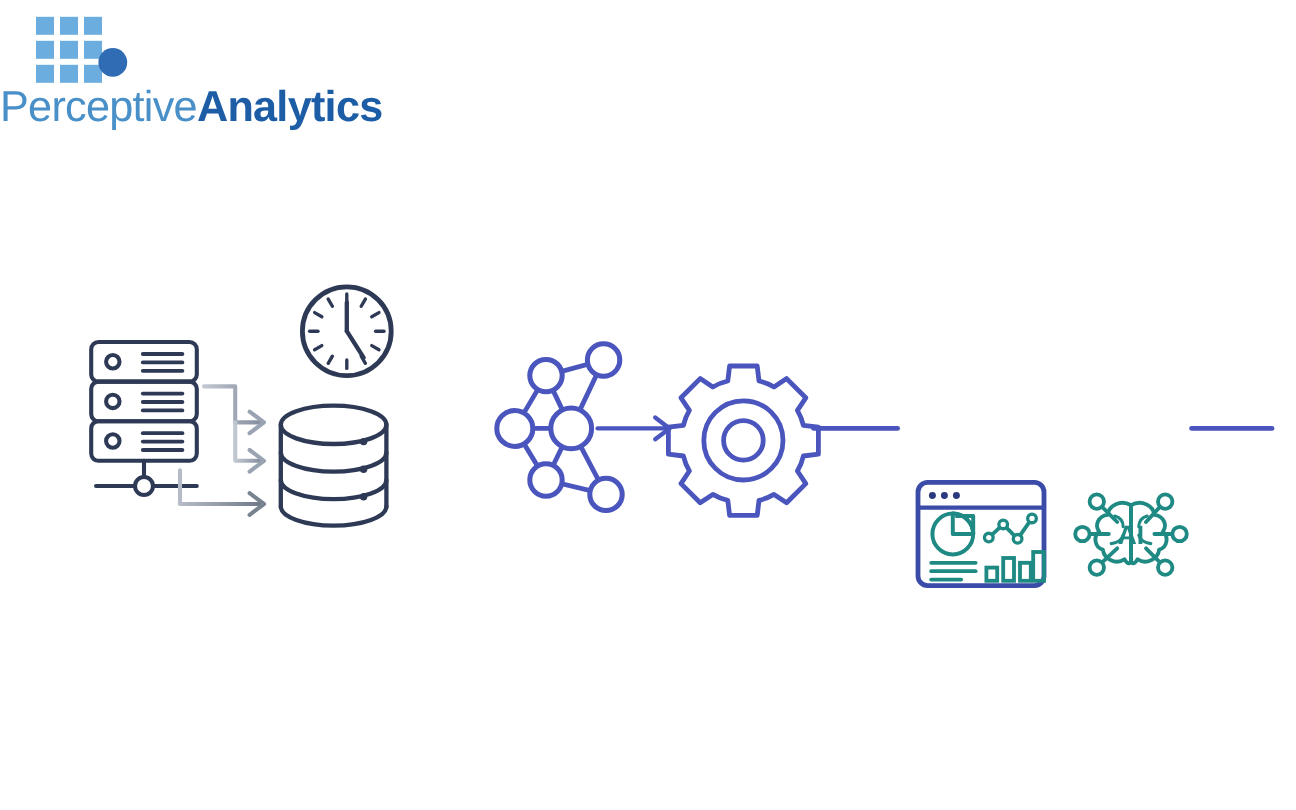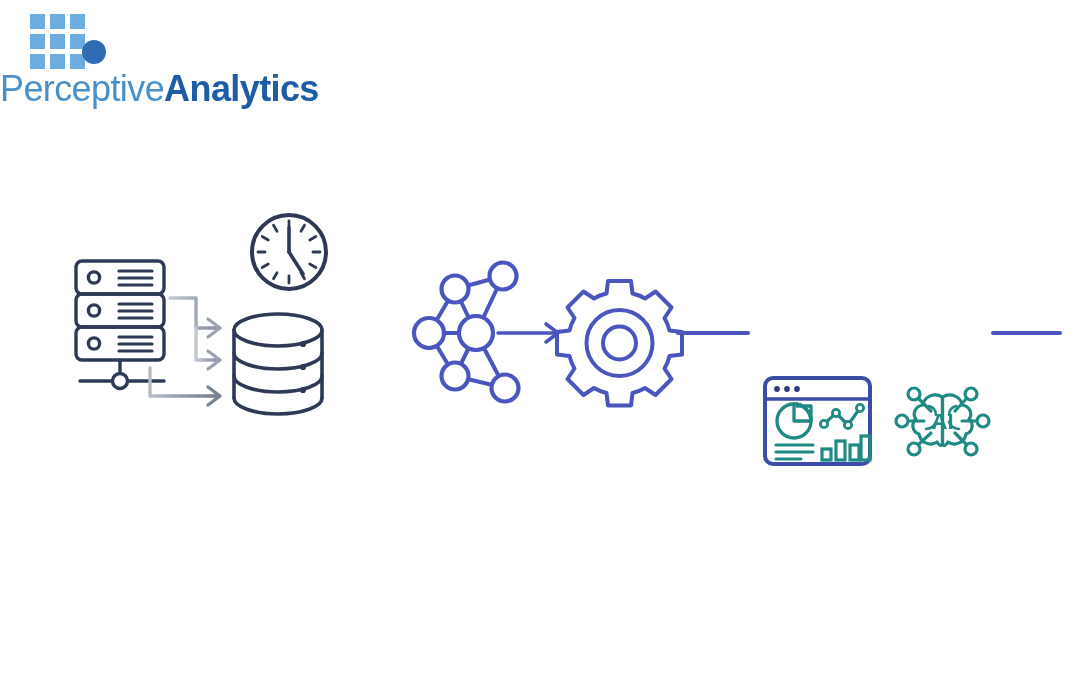--- a/index.html
+++ b/index.html
@@ -18,21 +18,21 @@
   #logo-dot { position: absolute; left: 52px; top: 26px; width: 24px; height: 24px;
               border-radius: 50%; background: #2f6cb3; }
   #logo-text { position: absolute; left: 0px; top: 60px; width: 270px; height: 42px;
                white-space: nowrap; line-height: 42px; }
   .lt-light { font-size: 36px; font-weight: 300; color: #4a90c8;
               letter-spacing: -0.6px; font-family: "Liberation Sans", sans-serif; }
   .lt-bold  { font-size: 36px; font-weight: 700; color: #1c5da6;
               letter-spacing: -0.6px; font-family: "Liberation Sans", sans-serif; }
 
   
-  #flow { position: absolute; left: 0; top: 148px; width: 1080px; height: 330px; }
+  #flow { position: absolute; left: 0; top: 172px; width: 1080px; height: 330px; }
   #flow svg { display: block; }
 </style>
 </head>
 <body>
 
 <div id="stage">
 
   <div id="logo">
     <div id="logo-grid">
       <div class="logo-sq" style="left:0px;  top:0px;"></div>

